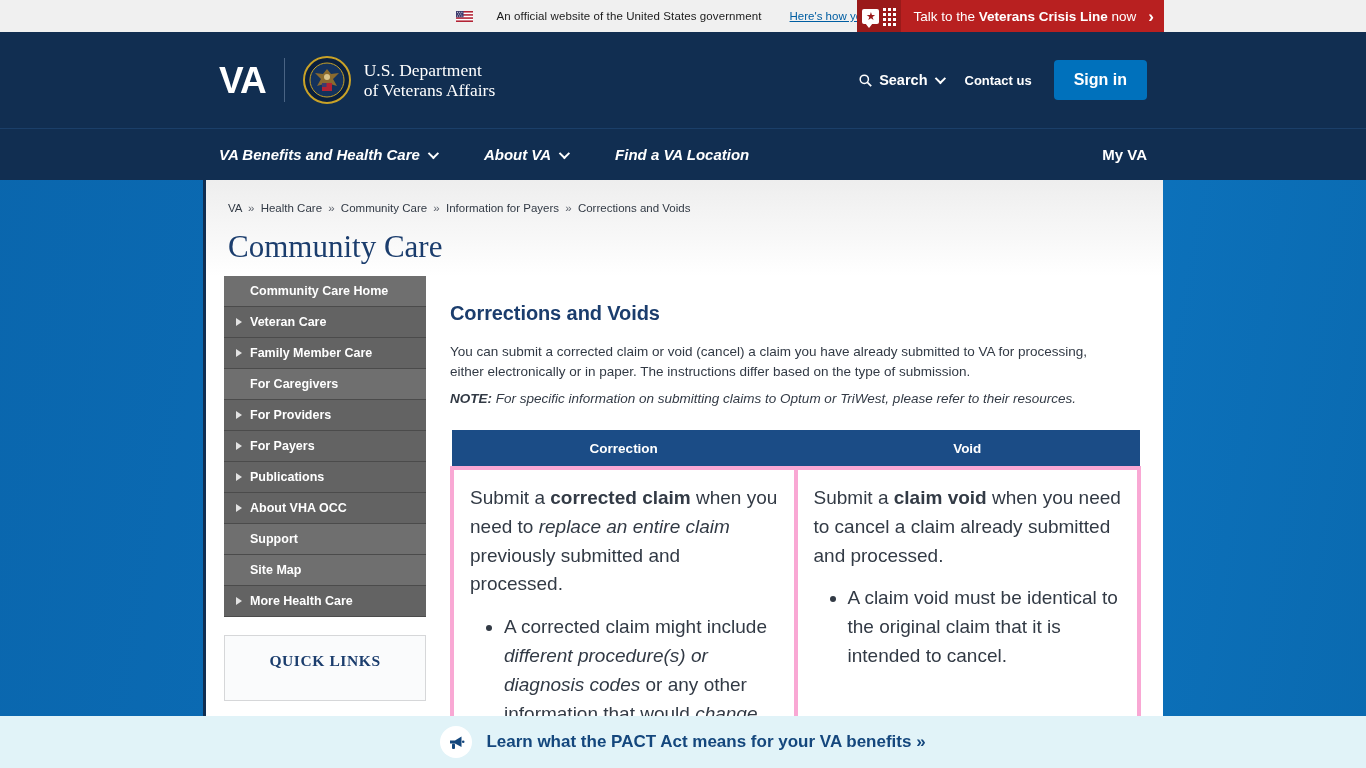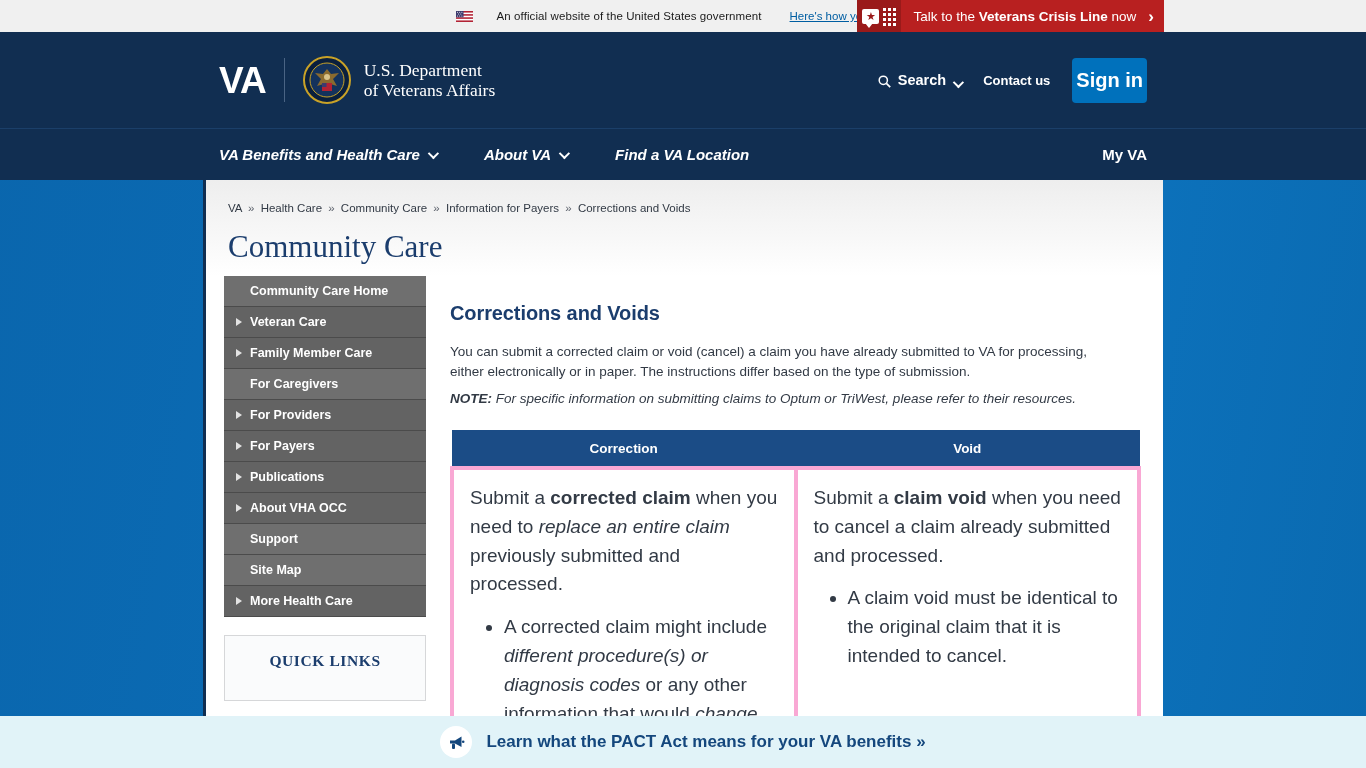--- a/index.html
+++ b/index.html
@@ -76,30 +76,30 @@
   }
   .logo-div { width: 1px; height: 44px; background: #4a6484; margin: 0 18px; }
   .seal { width: 48px; height: 48px; display: block; }
   .dept-name {
     color: #fff; font-family: "Liberation Serif", serif;
     font-size: 17.5px; line-height: 1.17; margin-left: 13px; font-weight: 400;
   }
   .hdr-right { display: flex; align-items: center; gap: 22px; }
   .search-btn {
     color: #fff; font-size: 14.5px; font-weight: 700;
-    display: flex; align-items: flex-end; gap: 7px; cursor: pointer;
+    display: flex; align-items: center; gap: 7px; cursor: pointer;
   }
   .mag { width: 13px; height: 13px; display: block; }
   .chev-wh { display: inline-block; width: 8px; height: 8px;
     border-right: 2px solid #fff; border-bottom: 2px solid #fff;
     transform: rotate(45deg) translateY(-2px); }
   .contact-us { color: #fff; font-size: 13px; font-weight: 700; cursor: pointer; }
   .signin-btn {
     background: #0071bc; color: #fff; border: none;
-    font-size: 20px; font-weight: 700; padding: 11px 4px;
+    font-size: 16px; font-weight: 700; padding: 11px 20px;
     border-radius: 4px; cursor: pointer;
     font-family: "Liberation Sans", sans-serif;
   }
 
   
   .va-nav { background: #112e51; height: 52px; border-top: 1px solid #1b3f69; }
   .nav-inner {
     width: 960px; margin: 0 auto; height: 100%; padding: 0 16px;
     display: flex; align-items: center; justify-content: space-between;
   }

